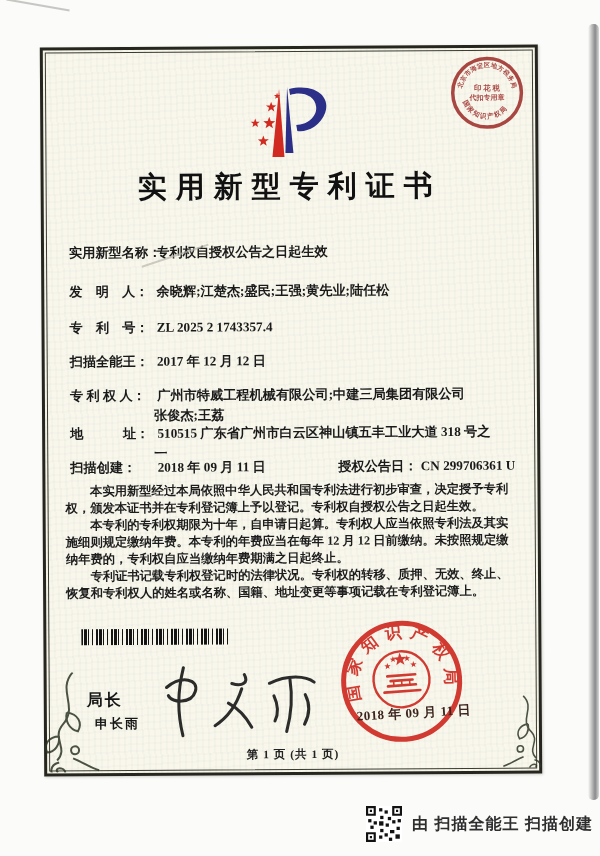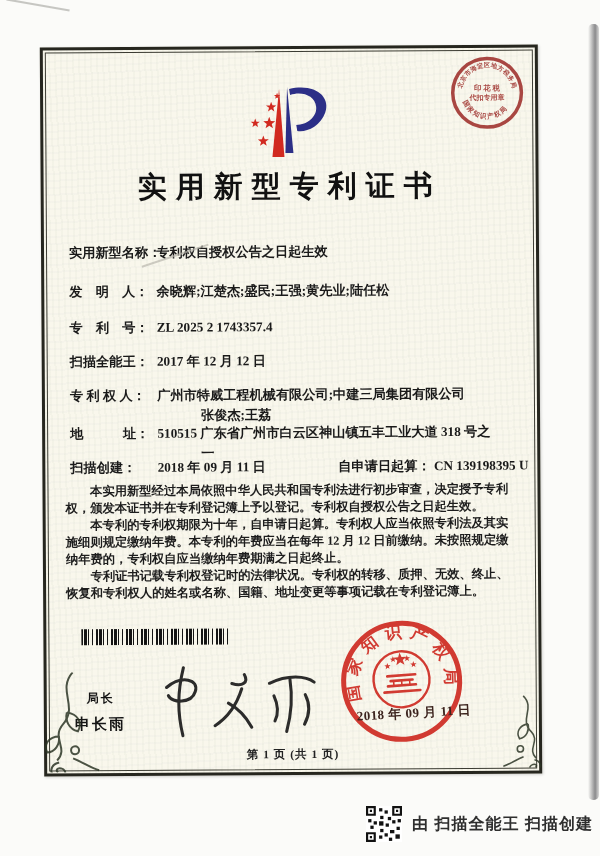--- a/index.html
+++ b/index.html
@@ -29,36 +29,36 @@
   
   .logo{position:absolute;left:50%;top:34px;width:96px;height:78px;margin-left:-48px;}
   .page-title{
     position:absolute;left:0;right:0;top:118px;text-align:center;
     font-size:29px;font-weight:900;letter-spacing:9px;color:#111;
   }
   
   .frow{position:absolute;left:25px;font-size:13.2px;font-weight:bold;color:#1a1a1a;white-space:nowrap;}
   .frow .lab{display:inline-block;width:84px;}
   .frow .val{display:inline-block;}
-  .cont{position:absolute;font-size:13.2px;font-weight:bold;color:#1a1a1a;margin-left:47px;}
+  .cont{position:absolute;font-size:13.2px;font-weight:bold;color:#1a1a1a;}
   .grant-no{position:absolute;left:268px;top:0;}
   
   .paras{position:absolute;left:20px;top:433px;width:454px;font-size:12.3px;line-height:17px;color:#1d1d1d;font-weight:600;}
   .paras p{margin:0;text-indent:2em;}
   
   .barcode{
     position:absolute;left:35px;top:579px;width:148px;height:16px;
     background:repeating-linear-gradient(90deg,
       #141414 0 1.5px, rgba(0,0,0,0) 1.5px 3px,
       #141414 3px 5.5px, rgba(0,0,0,0) 5.5px 7px,
       #141414 7px 8px, rgba(0,0,0,0) 8px 10.5px,
       #141414 10.5px 12px, rgba(0,0,0,0) 12px 15px);
   }
-  .sig-role{position:absolute;left:40px;top:640px;font-size:12px;font-weight:bold;color:#161616;letter-spacing:2px;}
-  .sig-name{position:absolute;left:28px;top:665px;font-size:15px;font-weight:bold;color:#161616;letter-spacing:2px;}
+  .sig-role{position:absolute;left:40px;top:640px;font-size:16px;font-weight:bold;color:#161616;letter-spacing:2px;}
+  .sig-name{position:absolute;left:48px;top:665px;font-size:13px;font-weight:bold;color:#161616;letter-spacing:2px;}
   .signature{position:absolute;left:110px;top:604px;width:170px;height:88px;}
   
   .seal{position:absolute;left:291px;top:569px;width:128px;height:128px;transform:rotate(-4deg);opacity:.93;}
   .seal-date{
     position:absolute;left:297px;top:656px;width:140px;text-align:center;
     font-size:13px;font-weight:bold;color:#3c241e;letter-spacing:.5px;transform:rotate(-3deg);
   }
   .flourish{position:absolute;}
   .flourish.bl{left:-8px;top:622px;width:64px;height:100px;}
   .flourish.br{left:452px;top:642px;width:52px;height:78px;transform:scaleX(-1);}
@@ -148,22 +148,22 @@
     <div class="cont" style="left:109px;top:357px">张俊杰;王荔</div>
     <div class="frow" style="top:375px">
       <span class="lab">地　　　址：</span>
       <span class="val">510515 广东省广州市白云区神山镇五丰工业大道 318 号之</span>
     </div>
     <div class="cont" style="left:109px;top:395px">一</div>
     <div class="frow" style="top:409px;right:20px">
       <span class="lab">扫描创建：</span>
       <span class="val">2018 年 09 月 11 日</span>
       <span class="grant-no">
-        <span>自申请日起算：</span>
-        <span>CN 139198395 U</span>
+        <span>授权公告日：</span>
+        <span>CN 299706361 U</span>
       </span>
     </div>
 
     <div class="paras">
       <p>本实用新型经过本局依照中华人民共和国专利法进行初步审查，决定授予专利权，颁发本证书并在专利登记簿上予以登记。专利权自授权公告之日起生效。</p>
       <p>本专利的专利权期限为十年，自申请日起算。专利权人应当依照专利法及其实施细则规定缴纳年费。本专利的年费应当在每年 12 月 12 日前缴纳。未按照规定缴纳年费的，专利权自应当缴纳年费期满之日起终止。</p>
       <p>专利证书记载专利权登记时的法律状况。专利权的转移、质押、无效、终止、恢复和专利权人的姓名或名称、国籍、地址变更等事项记载在专利登记簿上。</p>
     </div>
 
     <div class="barcode"></div>

